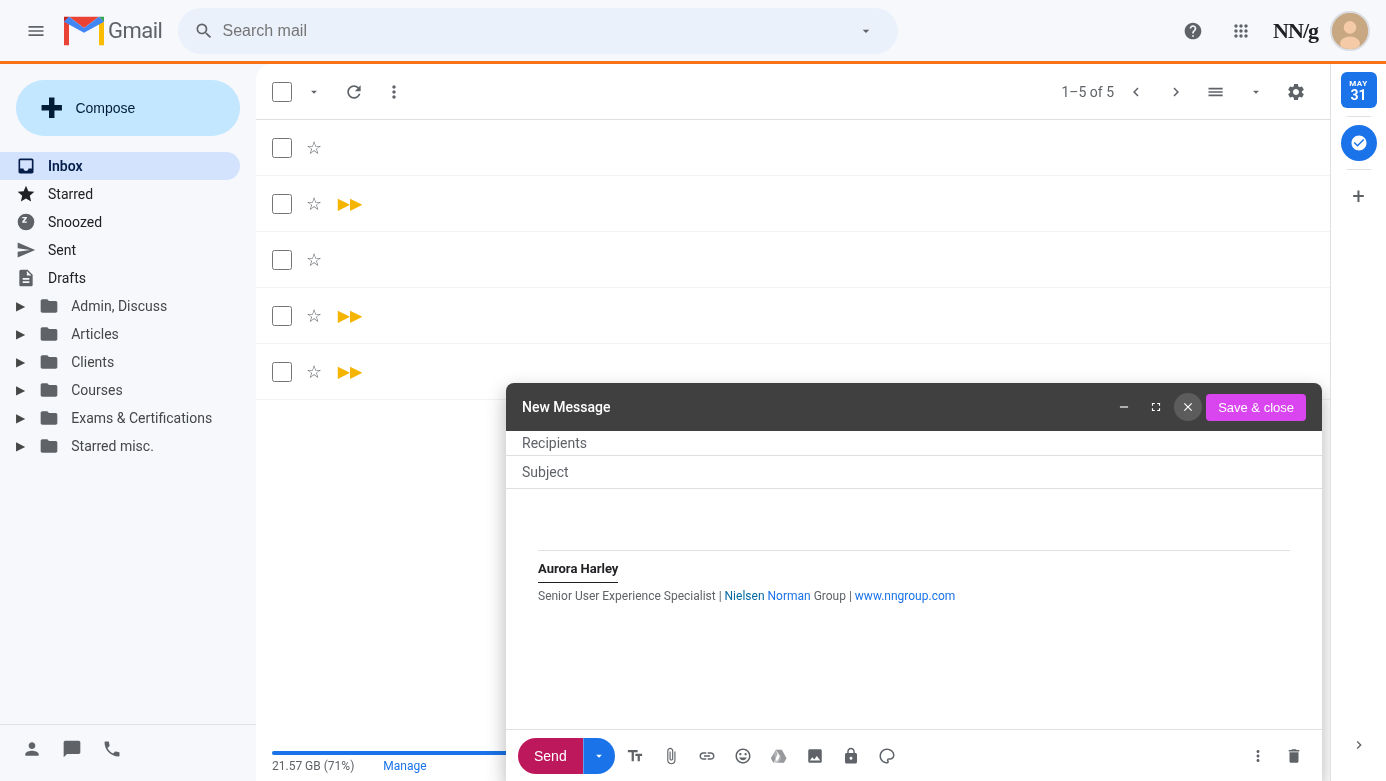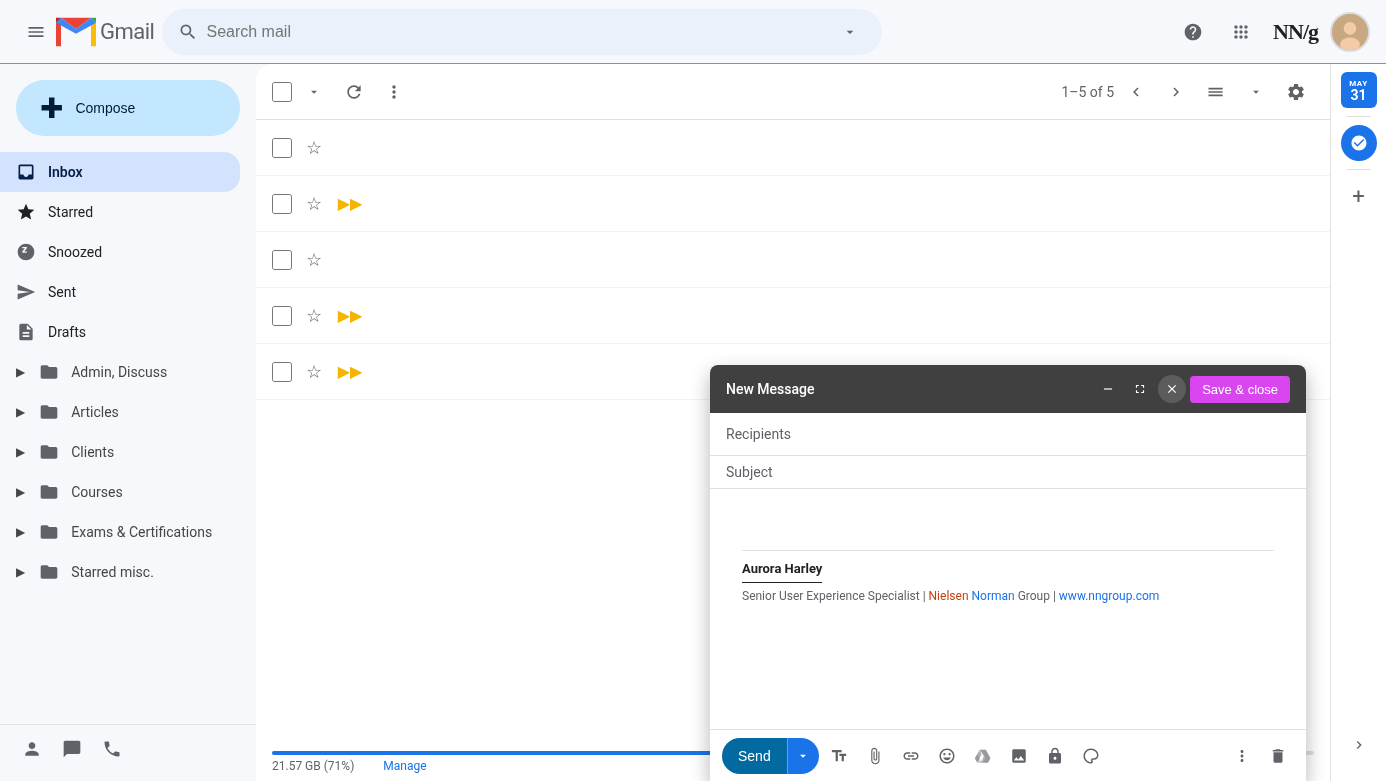--- a/index.html
+++ b/index.html
@@ -5,22 +5,23 @@
     * { box-sizing: border-box; margin: 0; padding: 0; }
     body { font-family: 'Google Sans', Roboto, Arial, sans-serif; background: #f6f8fc; height: 781px; overflow: hidden; display: flex; flex-direction: column; }
 
     
     .topbar {
       height: 64px;
       background: #f6f8fc;
       display: flex;
       align-items: center;
       padding: 0 16px;
+      gap: 8px;
       flex-shrink: 0;
-      border-bottom: 1px solid #f97316;
+      border-bottom: 3px solid #f97316;
     }
     .menu-btn {
       width: 40px; height: 40px;
       display: flex; align-items: center; justify-content: center;
       border-radius: 50%; cursor: pointer; border: none; background: none;
     }
     .gmail-logo {
       display: flex; align-items: center; gap: 4px;
       margin-right: 8px;
     }
@@ -110,21 +111,21 @@
       white-space: nowrap;
     }
     .compose-plus {
       font-size: 28px;
       color: #001d35;
       font-weight: 300;
       display: flex; align-items: center; justify-content: center;
     }
 
     .nav-item {
-      height: 40px;
+      height: 28px;
       display: flex;
       align-items: center;
       padding: 0 16px;
       gap: 12px;
       cursor: pointer;
       border-radius: 0 16px 16px 0;
       margin-right: 16px;
       font-size: 14px;
       color: #202124;
       font-weight: 400;
@@ -256,22 +257,22 @@
     }
     .right-icon.calendar { background: #1a73e8; color: #fff; border-radius: 8px; font-size: 12px; font-weight: 700; width: 36px; height: 36px; }
     .right-icon.task { background: #1a73e8; color: #fff; border-radius: 50%; font-size: 16px; width: 36px; height: 36px; }
     .right-divider { width: 24px; height: 1px; background: #e0e0e0; margin: 4px 0; }
     .right-add { width: 36px; height: 36px; display: flex; align-items: center; justify-content: center; cursor: pointer; font-size: 22px; color: #5f6368; }
 
     
     .compose-window {
       position: absolute;
       bottom: 0;
-      right: 24px;
-      width: 596px;
+      right: 8px;
+      width: 816px;
       background: #fff;
       border-radius: 8px 8px 0 0;
       box-shadow: 0 8px 20px rgba(0,0,0,.3);
       z-index: 100;
       display: flex;
       flex-direction: column;
     }
     .compose-header {
       height: 48px;
       background: #404040;
@@ -293,21 +294,21 @@
       border: none;
       border-radius: 4px;
       padding: 6px 12px;
       font-size: 13px;
       cursor: pointer;
       white-space: nowrap;
     }
 
     .compose-recipients {
       border-bottom: 1px solid #e0e0e0;
-      padding: 13px 16px;
+      padding: 4px 16px;
       display: flex;
       align-items: center;
     }
     .compose-label { font-size: 14px; color: #5f6368; width: 80px; }
     .compose-input { flex: 1; border: none; outline: none; font-size: 14px; color: #202124; }
 
     .compose-subject {
       border-bottom: 1px solid #e0e0e0;
       padding: 8px 16px;
       display: flex;
@@ -323,34 +324,34 @@
       line-height: 1.6;
     }
     .compose-signature {
       padding: 0 16px;
       font-size: 13px;
       color: #202124;
     }
     .sig-name { font-weight: 700; border-bottom: 1px solid #202124; display: inline-block; padding-bottom: 2px; margin-bottom: 4px; }
     .sig-title { font-size: 12px; color: #5f6368; }
     .sig-link { color: #1a73e8; text-decoration: none; }
-    .sig-brand1 { color: #c2410c; }
+    .sig-brand1 { color: #0369a1; }
     .sig-brand2 { color: #1a73e8; }
 
     .compose-footer {
       height: 52px;
       border-top: 1px solid #e0e0e0;
       display: flex;
       align-items: center;
       padding: 0 12px;
       gap: 4px;
     }
     .send-btn {
       height: 36px;
-      background: #0369a1;
+      background: #be185d;
       color: #fff;
       border: none;
       border-radius: 18px;
       font-size: 14px;
       font-weight: 500;
       padding: 0 16px;
       cursor: pointer;
       display: flex;
       align-items: center;
       gap: 0;

